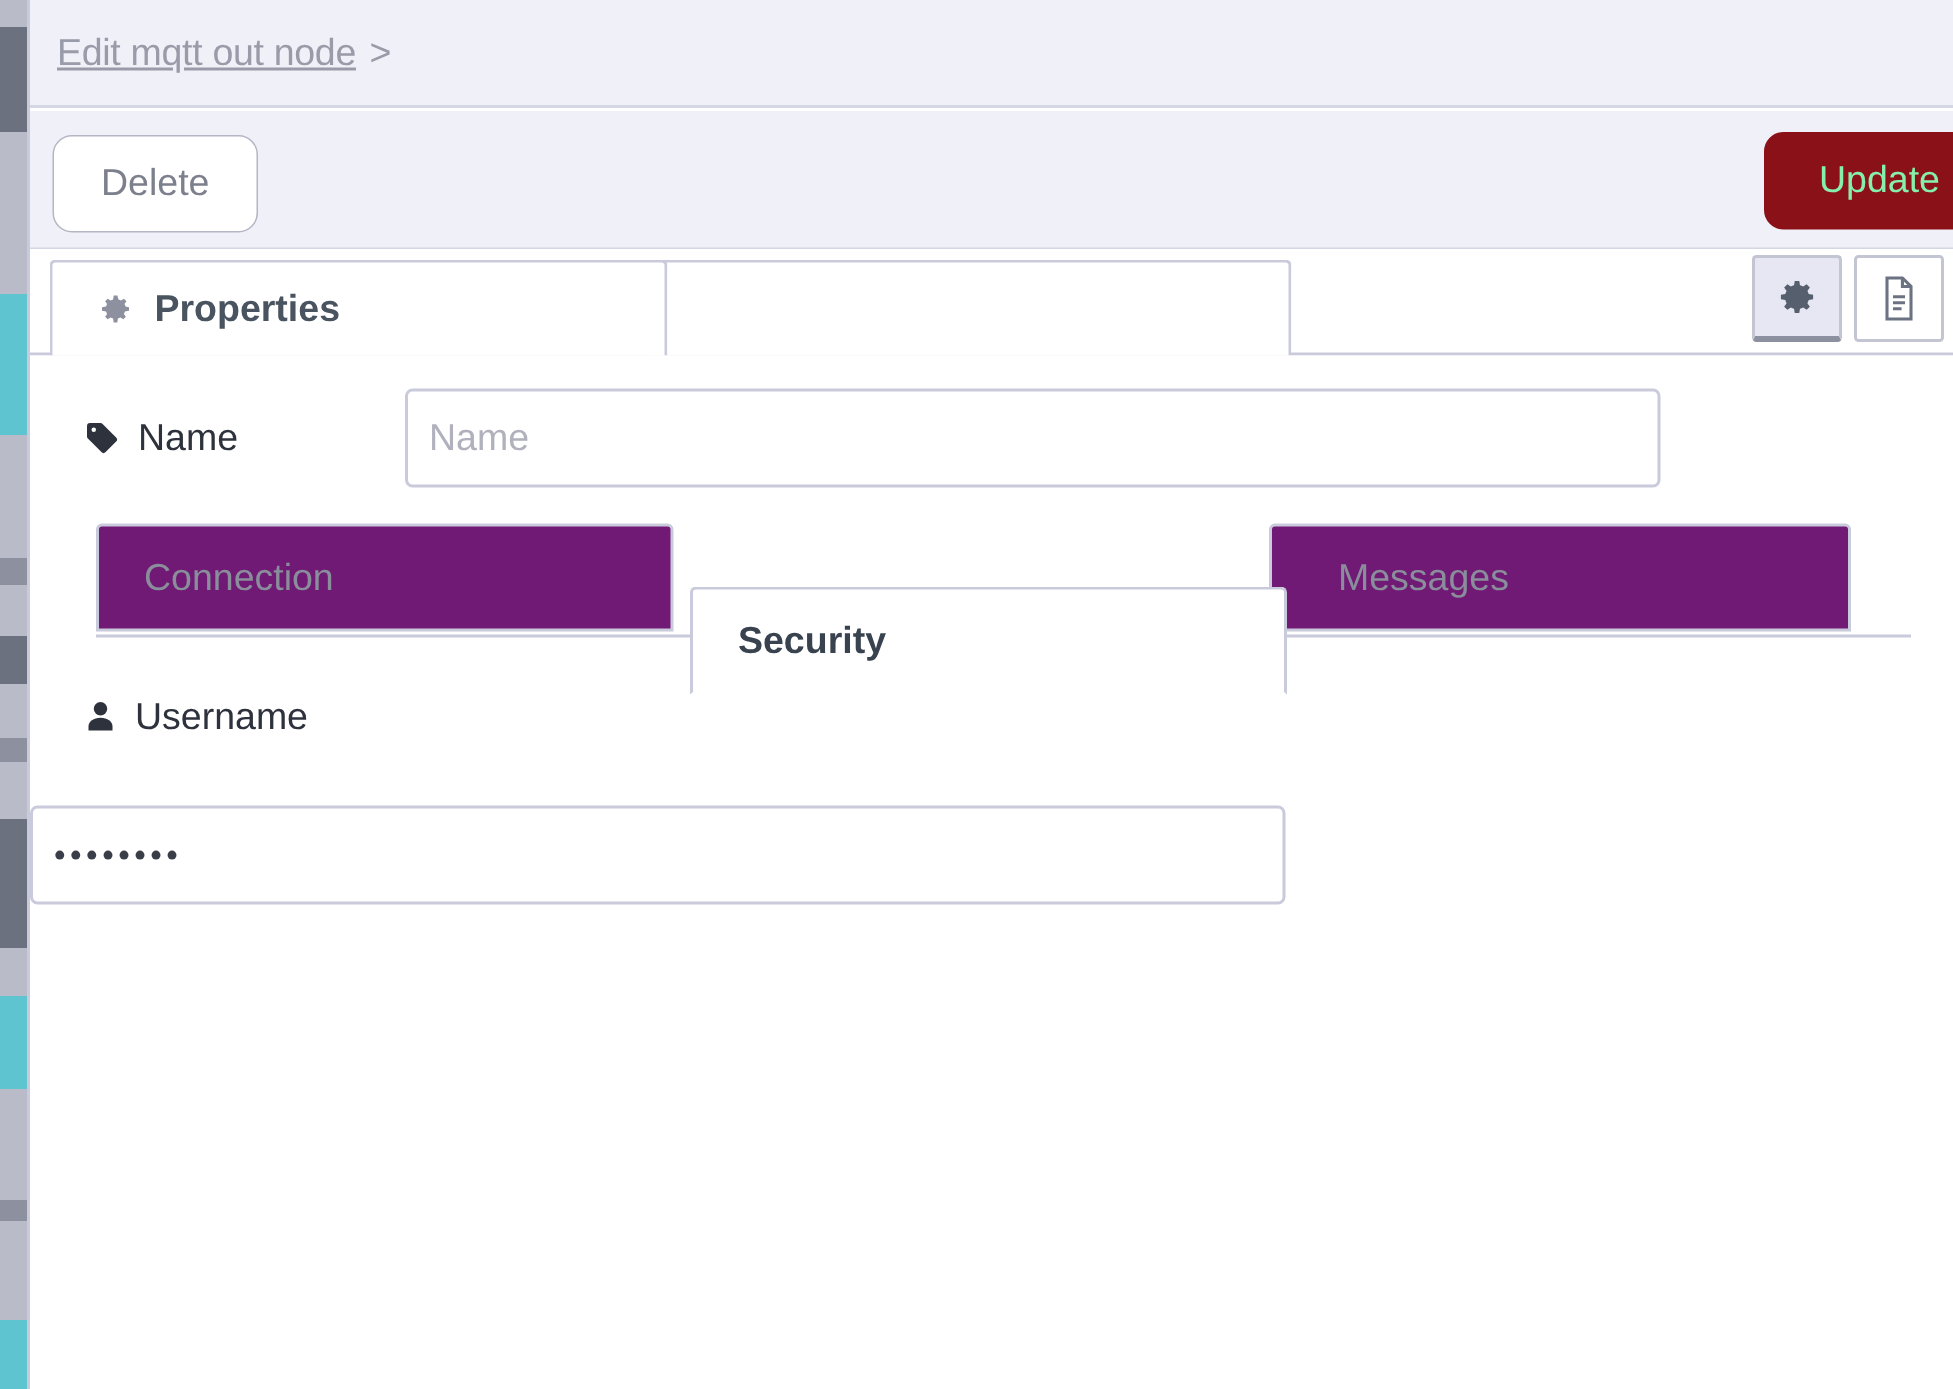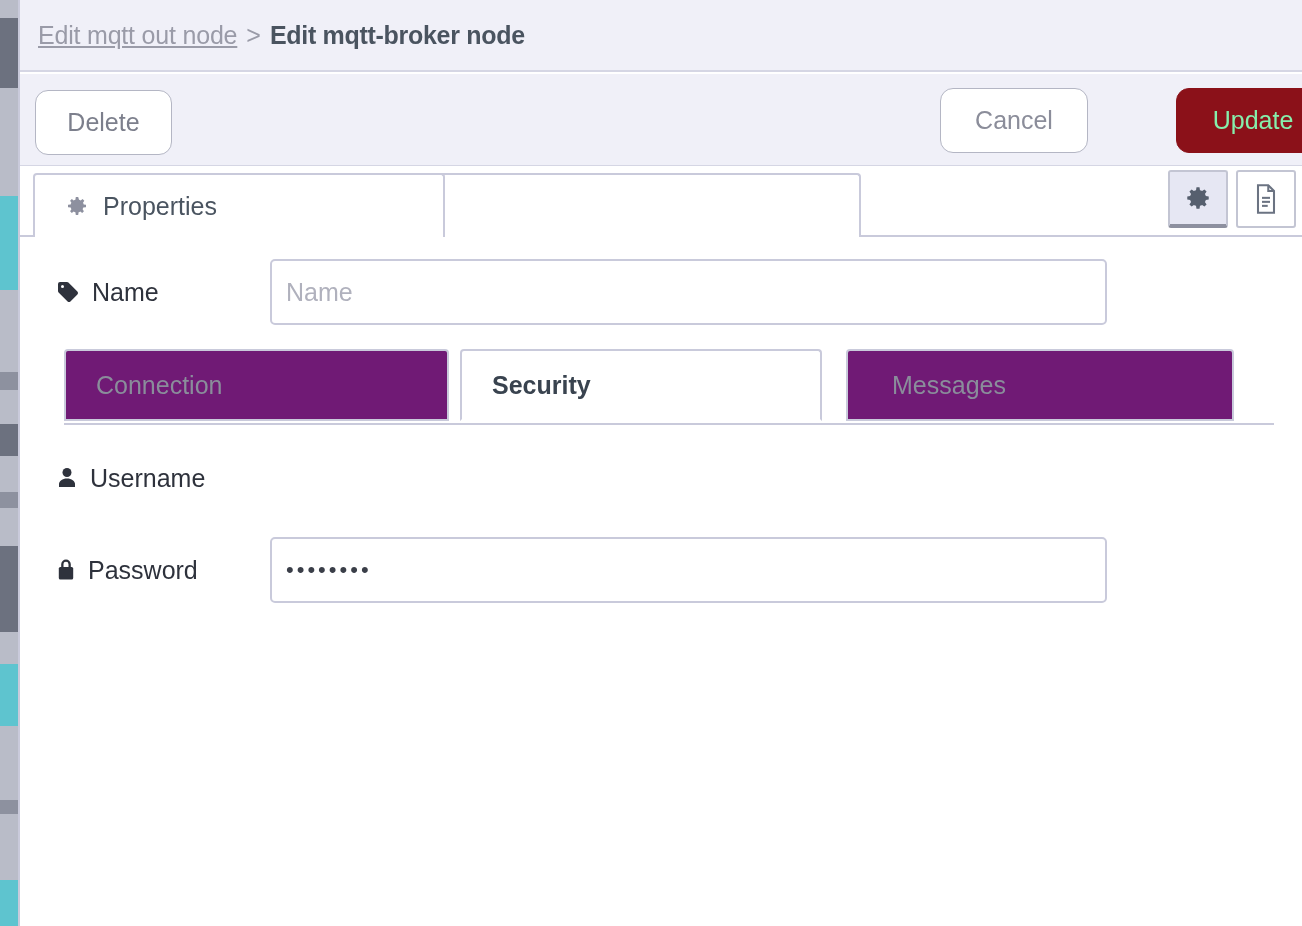--- a/index.html
+++ b/index.html
@@ -155,21 +155,21 @@
     border-bottom: none;
     border-radius: 4px 4px 0 0;
     display: flex;
     align-items: center;
     padding-left: 30px;
     z-index: 3;
     cursor: pointer;
   }
   .tab-properties .tab-label {
     font-size: 25px;
-    font-weight: normal;
+    font-weight: bold;
     color: #4a5460;
     margin-left: 14px;
   }
   .tab-blank {
     position: absolute;
     left: 411px; top: 6px;
     width: 430px; height: 64px;
     background: #ffffff;
     border: 2px solid #c9cadb;
     border-bottom: none;
@@ -279,21 +279,21 @@
     border-bottom: 2px solid #c9cadb;
   }
   .subtab.active {
     background: #ffffff;
     color: #39434f;
     font-weight: bold;
     border-bottom: 2px solid #ffffff;
     z-index: 4;
   }
   .subtab-connection { left: 44px;  width: 385px; }
-  .subtab-security   { left: 440px; width: 362px; }
+  .subtab-security   { left: 440px; width: 398px; margin-top: 42px; }
   .subtab-messages   { left: 826px; width: 388px; padding-left: 44px; }
 
   
   .icn { display: inline-flex; align-items: center; justify-content: center; }
 </style>
 </head>
 <body>
 
 <div id="app">
 
@@ -310,26 +310,24 @@
   </div>
   <div class="bg-gap"></div>
   <div class="left-scroll-track"></div>
   <div class="left-scroll-thumb"></div>
 
   <div class="dialog">
 
     <div class="dlg-header">
       <span class="crumb">Edit mqtt out node</span>
       <span class="crumb-sep">&gt;</span>
-      <span class="crumb-current">Edit mqtt-broker node</span>
     </div>
 
     <div class="dlg-buttons">
       <div class="btn btn-delete">Delete</div>
-      <div class="btn btn-cancel">Cancel</div>
       <div class="btn btn-update">Update</div>
     </div>
 
     <div class="tabstrip">
       <div class="tabstrip-baseline"></div>
 
       <div class="tab-blank"></div>
 
       <div class="tab-properties">
         <span class="icn">
@@ -390,29 +388,20 @@
             <svg width="22" height="24" viewBox="0 0 20 24" fill="#2e323c">
               <circle cx="10" cy="6.5" r="4.5"></circle>
               <path d="M10 12.5c-4.6 0-8 2.6-8 5.6V21h16v-2.9c0-3-3.4-5.6-8-5.6z"></path>
             </svg>
           </span>
           <span class="lbl-text">Username</span>
         </div>
       </div>
 
       <div class="form-row row-password">
-        <div class="field-label">
-          <span class="icn">
-            <svg width="20" height="24" viewBox="0 0 18 24" fill="#2e323c">
-              <path d="M9 1.5A4.8 4.8 0 0 0 4.2 6.3V9h2.3V6.3a2.5 2.5 0 0 1 5 0V9h2.3V6.3A4.8 4.8 0 0 0 9 1.5z"></path>
-              <rect x="1.8" y="9" width="14.4" height="12.5" rx="1.6"></rect>
-            </svg>
-          </span>
-          <span class="lbl-text">Password</span>
-        </div>
         <div class="field-input">
           <span class="pwd-dots">••••••••</span>
         </div>
       </div>
 
     </div>
   </div>
 </div>
 
 </body></html>

